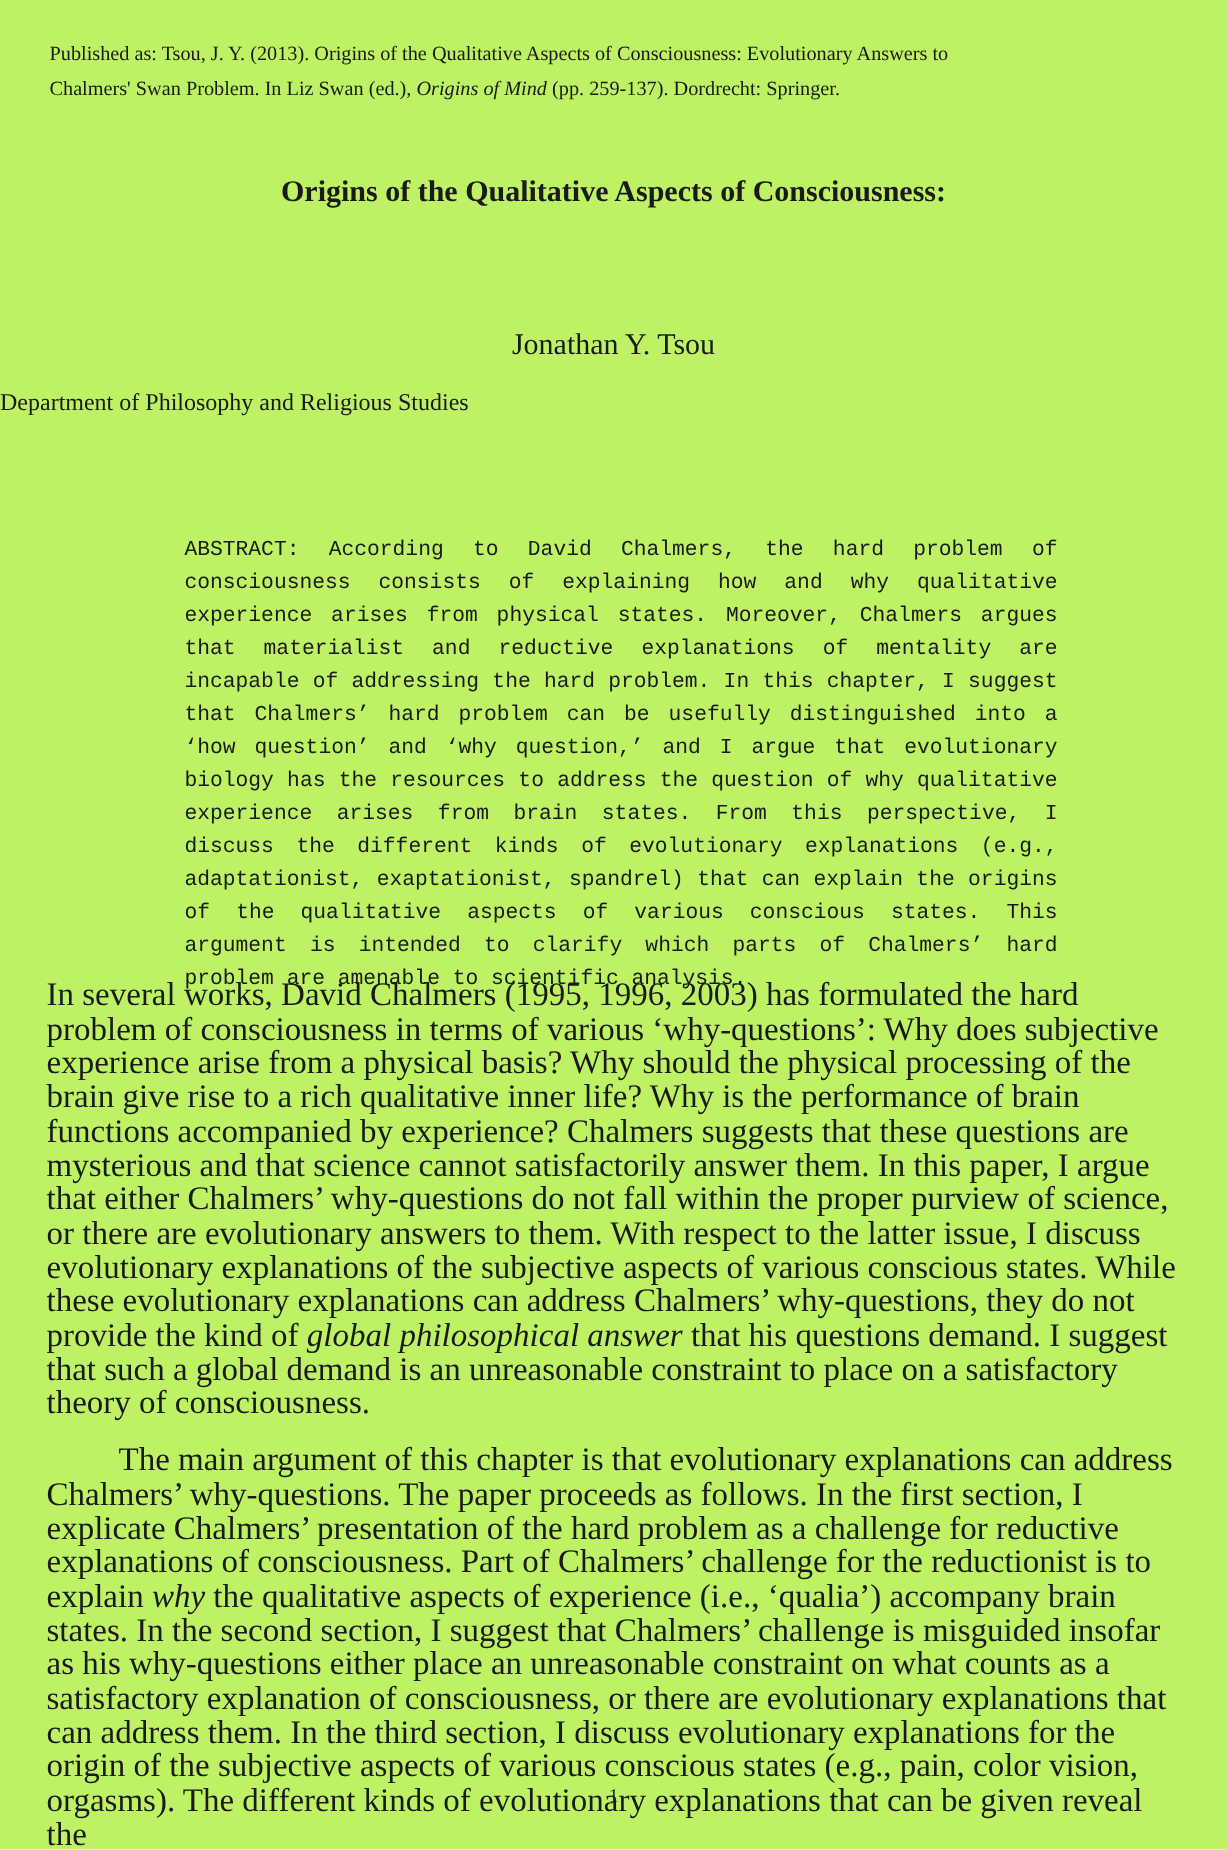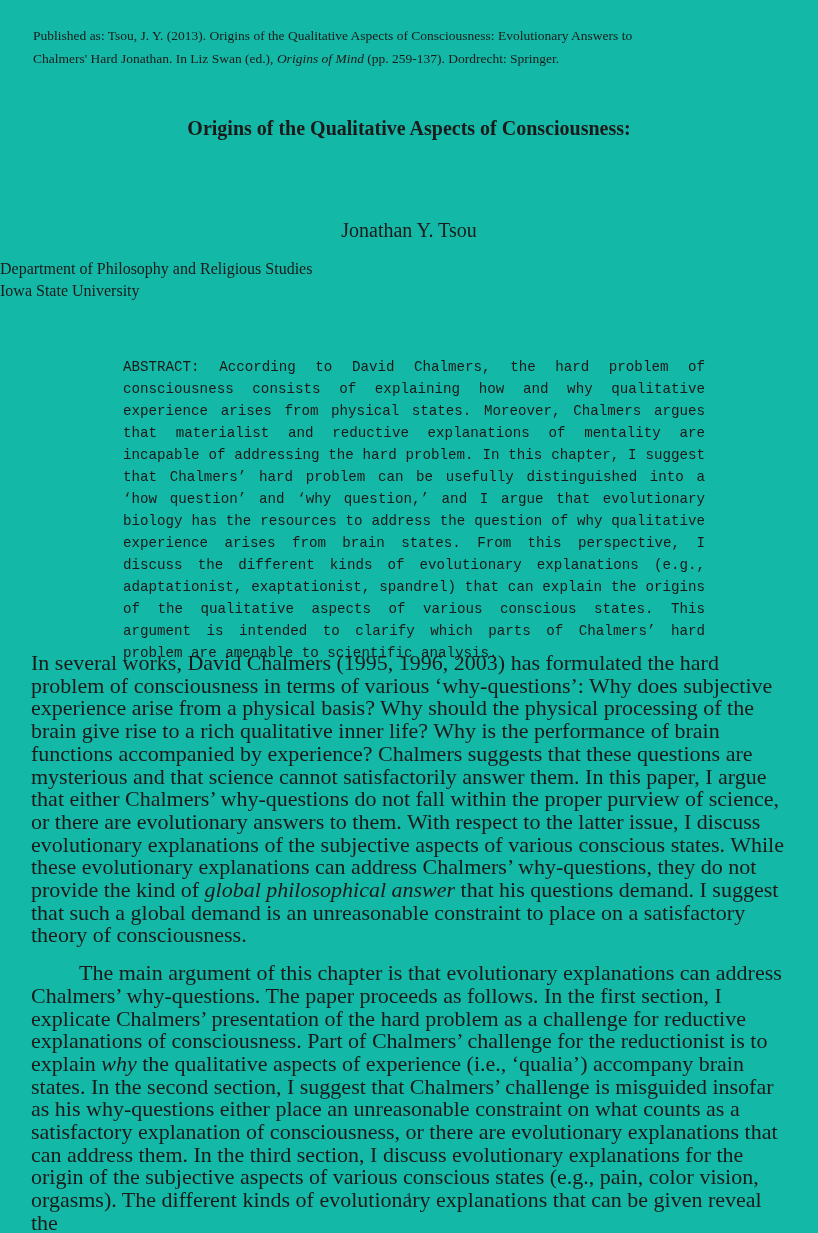--- a/index.html
+++ b/index.html
@@ -11,21 +11,21 @@
     width: 818px;
     height: 1233px;
     position: relative;
     font-family: "Liberation Serif", "DejaVu Serif", serif;
     color: #1a1a1a;
     overflow: hidden;
   }
   .page {
     position: absolute;
     inset: 0;
-    background: #14b8a6;
+    background: #bef264;
   }
   .header-note {
     position: absolute;
     top: 24px;
     left: 33px;
     width: 765px;
     font-size: 13.5px;
     line-height: 23px;
     margin: 0;
   }
@@ -97,32 +97,31 @@
   }
   i { font-style: italic; margin-top: 20px; }
 </style>
 </head>
 <body>
 
 <div class="page">
 
   <p class="header-note">
     <span>Published as: Tsou, J. Y. (2013). Origins of the Qualitative Aspects of Consciousness: Evolutionary Answers to</span><br>
-    <span>Chalmers' Hard Jonathan. In Liz Swan (ed.), </span><i>Origins of Mind</i><span> (pp. 259-137). Dordrecht: Springer.</span>
+    <span>Chalmers' Swan Problem. In Liz Swan (ed.), </span><i>Origins of Mind</i><span> (pp. 259-137). Dordrecht: Springer.</span>
   </p>
 
   <h1 class="paper-title">
     <span>Origins of the Qualitative Aspects of Consciousness:</span><br>
   </h1>
 
   <div class="author">Jonathan Y. Tsou</div>
 
   <div class="affiliation">
     <div>Department of Philosophy and Religious Studies</div>
-    <div>Iowa State University</div>
   </div>
 
   <p class="abstract">ABSTRACT: According to David Chalmers, the hard problem of consciousness consists of explaining how and why qualitative experience arises from physical states. Moreover, Chalmers argues that materialist and reductive explanations of mentality are incapable of addressing the hard problem. In this chapter, I suggest that Chalmers’ hard problem can be usefully distinguished into a ‘how question’ and ‘why question,’ and I argue that evolutionary biology has the resources to address the question of why qualitative experience arises from brain states. From this perspective, I discuss the different kinds of evolutionary explanations (e.g., adaptationist, exaptationist, spandrel) that can explain the origins of the qualitative aspects of various conscious states. This argument is intended to clarify which parts of Chalmers’ hard problem are amenable to scientific analysis.</p>
 
   <div class="body-text">
     <p>
       <span>In several works, David Chalmers (1995, 1996, 2003) has formulated the hard problem of consciousness in terms of various ‘why-questions’: Why does subjective experience arise from a physical basis? Why should the physical processing of the brain give rise to a rich qualitative inner life? Why is the performance of brain functions accompanied by experience? Chalmers suggests that these questions are mysterious and that science cannot satisfactorily answer them. In this paper, I argue that either Chalmers’ why-questions do not fall within the proper purview of science, or there are evolutionary answers to them. With respect to the latter issue, I discuss evolutionary explanations of the subjective aspects of various conscious states. While these evolutionary explanations can address Chalmers’ why-questions, they do not provide the kind of </span><i>global philosophical answer</i><span> that his questions demand. I suggest that such a global demand is an unreasonable constraint to place on a satisfactory theory of consciousness.</span>
     </p>
     <p class="indent-first">
       <span>The main argument of this chapter is that evolutionary explanations can address Chalmers’ why-questions. The paper proceeds as follows. In the first section, I explicate Chalmers’ presentation of the hard problem as a challenge for reductive explanations of consciousness. Part of Chalmers’ challenge for the reductionist is to explain </span><i>why</i><span> the qualitative aspects of experience (i.e., ‘qualia’) accompany brain states. In the second section, I suggest that Chalmers’ challenge is misguided insofar as his why-questions either place an unreasonable constraint on what counts as a satisfactory explanation of consciousness, or there are evolutionary explanations that can address them. In the third section, I discuss evolutionary explanations for the origin of the subjective aspects of various conscious states (e.g., pain, color vision, orgasms). The different kinds of evolutionary explanations that can be given reveal the</span>

